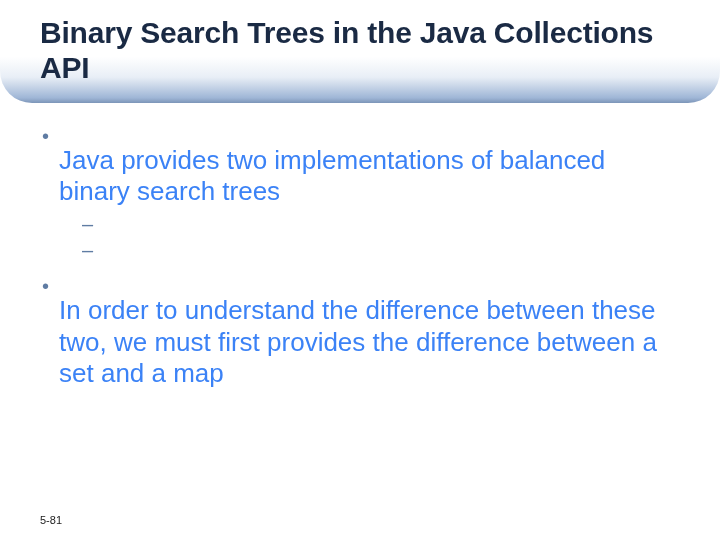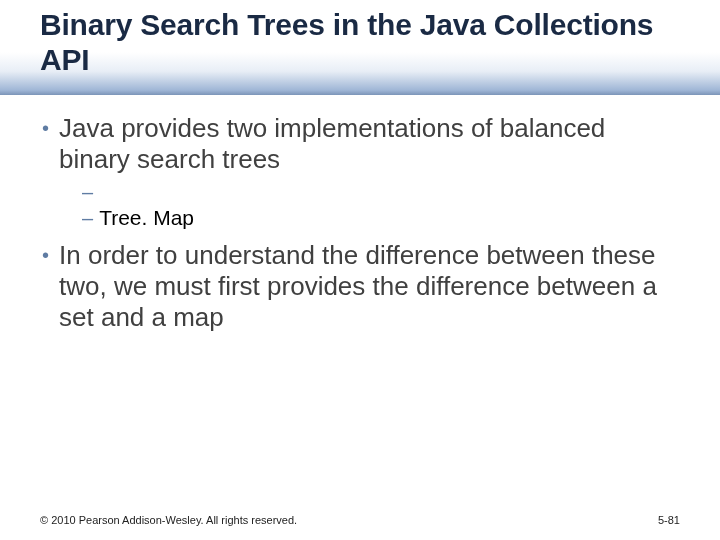--- a/index.html
+++ b/index.html
@@ -4,22 +4,23 @@
 <style>
   * { margin: 0; padding: 0; box-sizing: border-box; }
   html, body { width: 720px; height: 540px; overflow: hidden; }
   body {
     font-family: Arial, "Helvetica Neue", Helvetica, sans-serif;
     background: #ffffff;
     position: relative;
   }
   .title-band {
     width: 100%;
-    padding: 8px 40px 18px 40px;
+    padding: 16px 40px 18px 40px;
     background: linear-gradient(to bottom, #ffffff 0%, #ffffff 55%, #e8eef6 75%, #9fb6d6 95%, #7c95b8 100%);
+    border-radius: 32px;
   }
   .title-text {
     font-size: 30px;
     font-weight: bold;
     color: #1a2a44;
     line-height: 1.15;
     letter-spacing: -0.2px;
   }
   .content {
     padding: 18px 60px 0 60px;
@@ -31,22 +32,23 @@
   }
   .bullet-l1 .dot {
     color: #5f7ca3;
     font-size: 20px;
     line-height: 30px;
     margin-right: 10px;
     margin-left: -18px;
   }
   .bullet-l1 .txt {
     font-size: 26px;
-    color: #404040;
+    color: #3b82f6;
     line-height: 1.2;
+    margin-top: 24px;
   }
   .sub-group {
     margin: 4px 0 8px 22px;
   }
   .bullet-l2 {
     display: flex;
     align-items: flex-start;
     margin-bottom: 0px;
   }
   .bullet-l2 .dash {
@@ -84,27 +86,25 @@
   <div class="bullet-l1">
     <span class="dot">•</span>
     <span class="txt">Java provides two implementations of balanced binary search trees</span>
   </div>
   <div class="sub-group">
     <div class="bullet-l2">
       <span class="dash">–</span>
     </div>
     <div class="bullet-l2">
       <span class="dash">–</span>
-      <span class="txt">Tree. Map</span>
     </div>
   </div>
 
   <div class="bullet-l1">
     <span class="dot">•</span>
     <span class="txt">In order to understand the difference between these two, we must first provides the difference between a set and a map</span>
   </div>
 
 </div>
 
 <div class="footer">
-  <span>© 2010 Pearson Addison-Wesley. All rights reserved.</span>
   <span>5-81</span>
 </div>
 
 </body></html>

